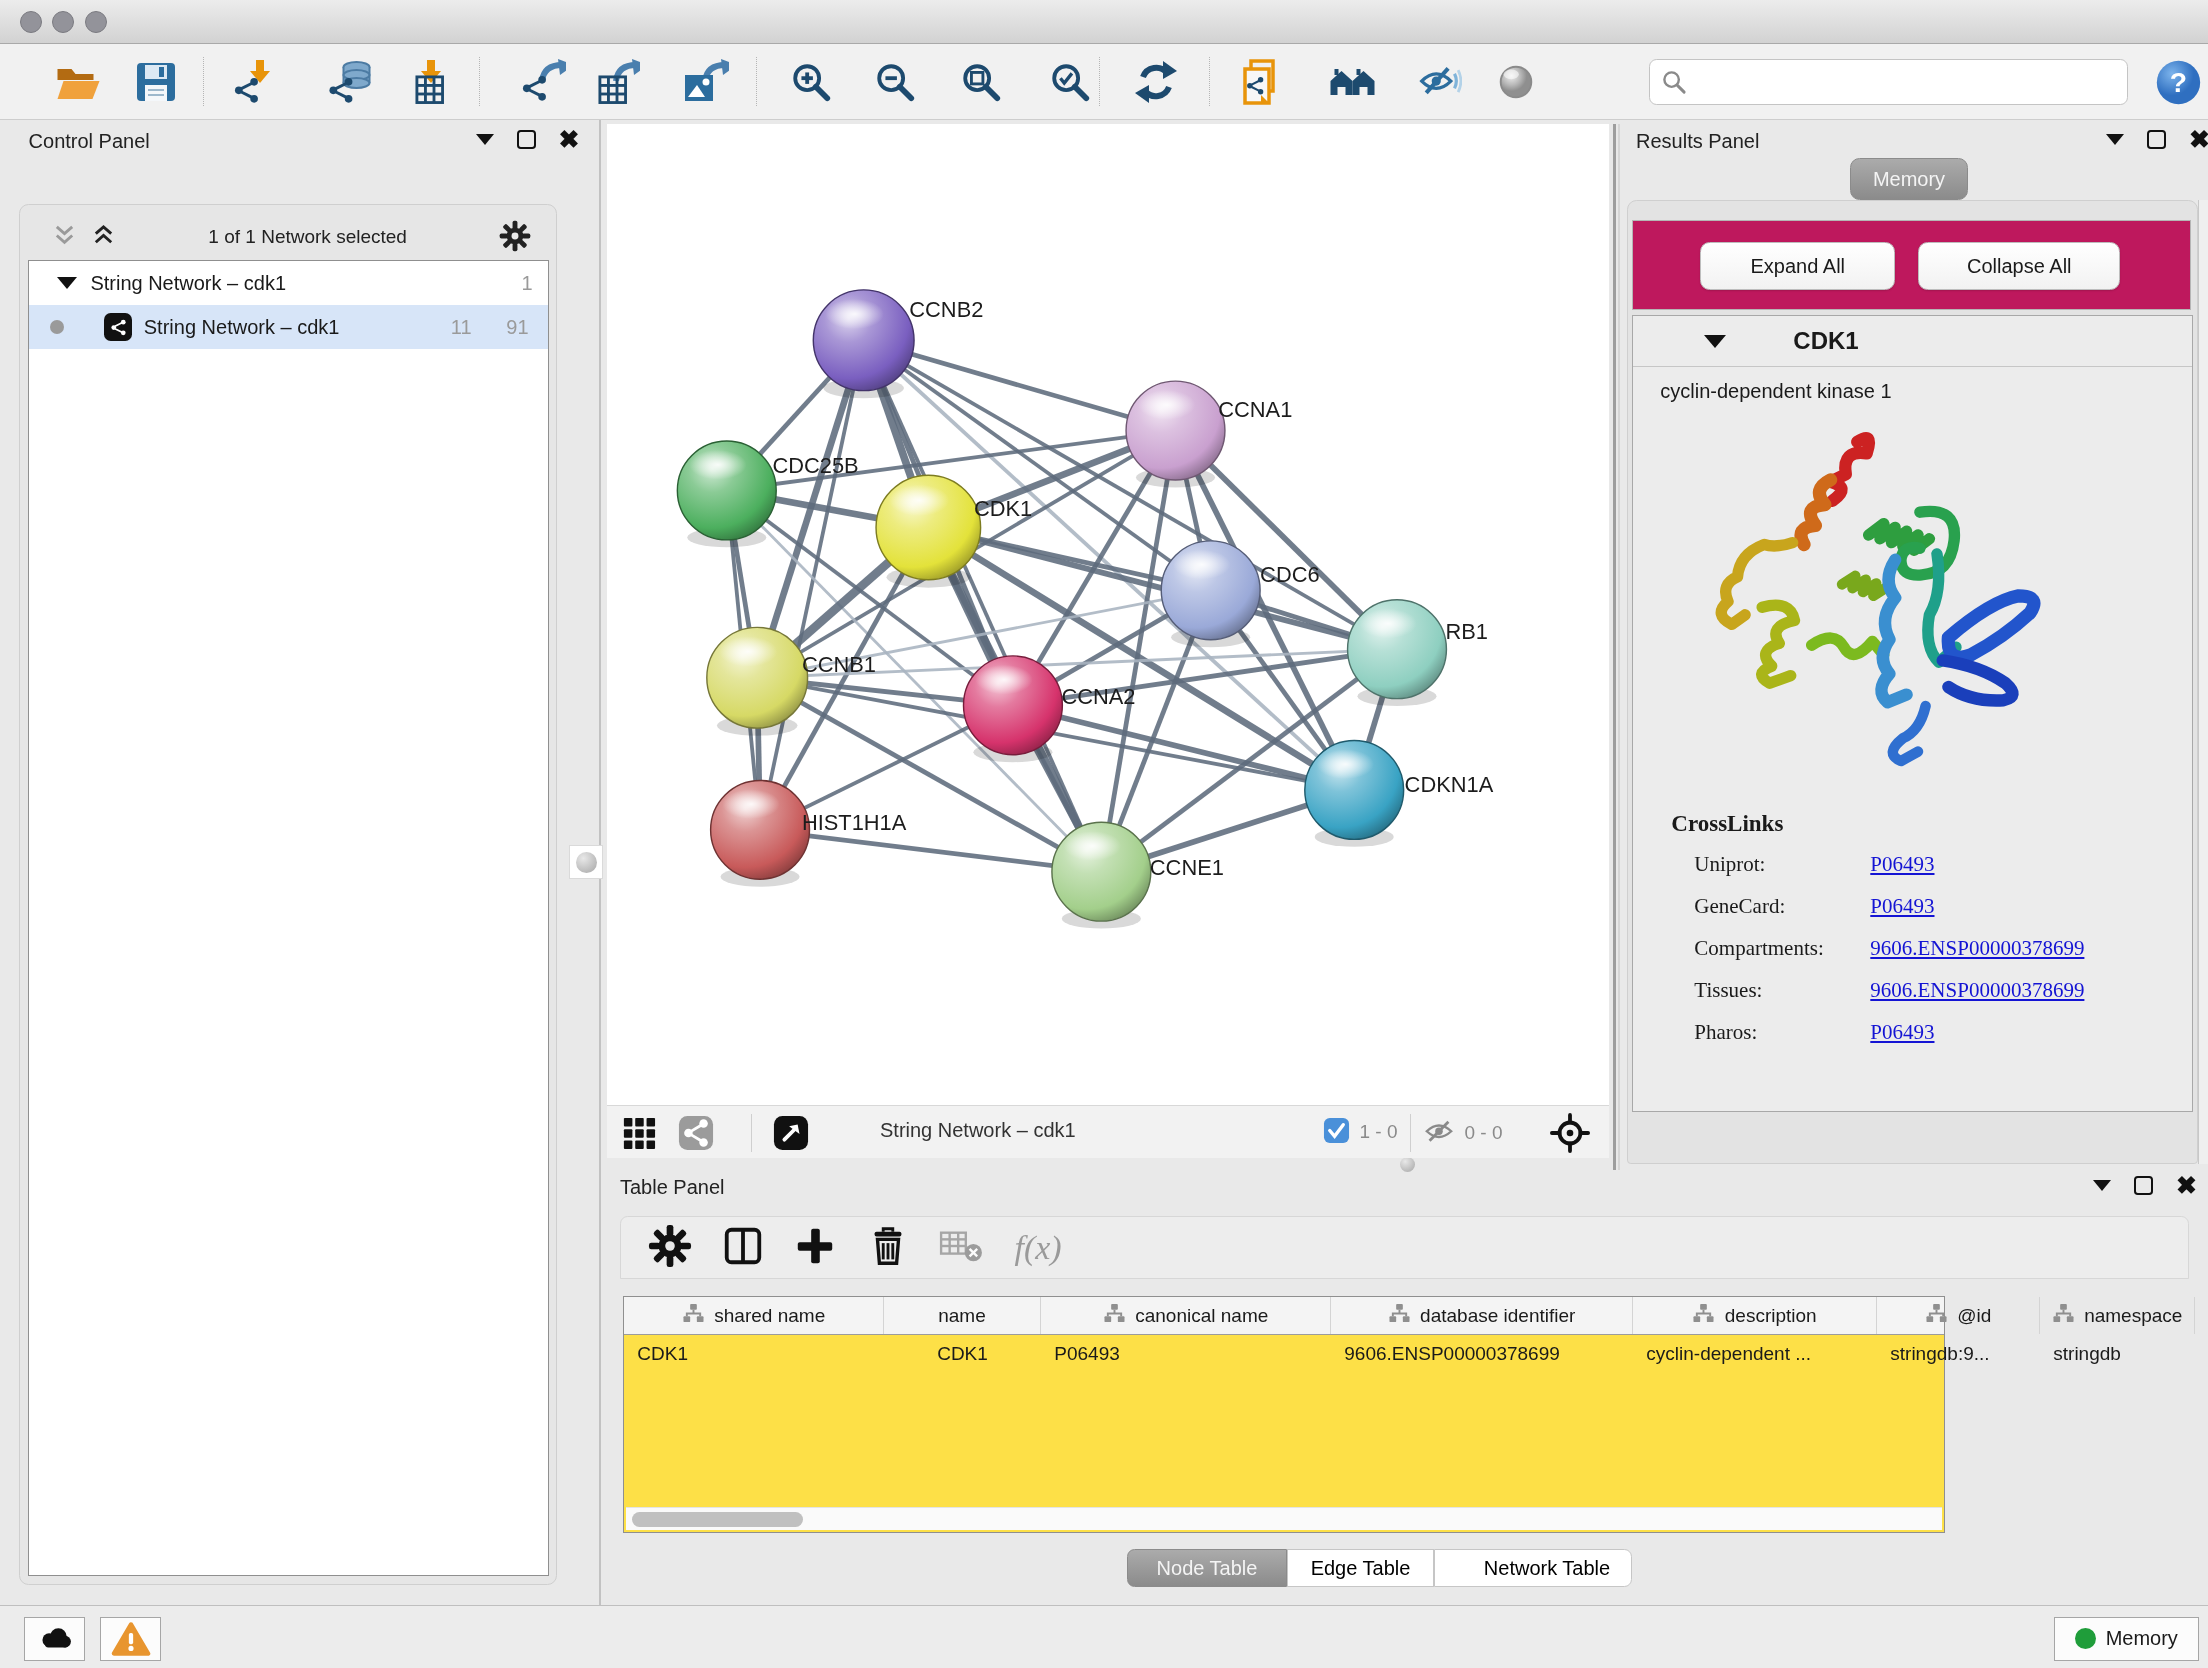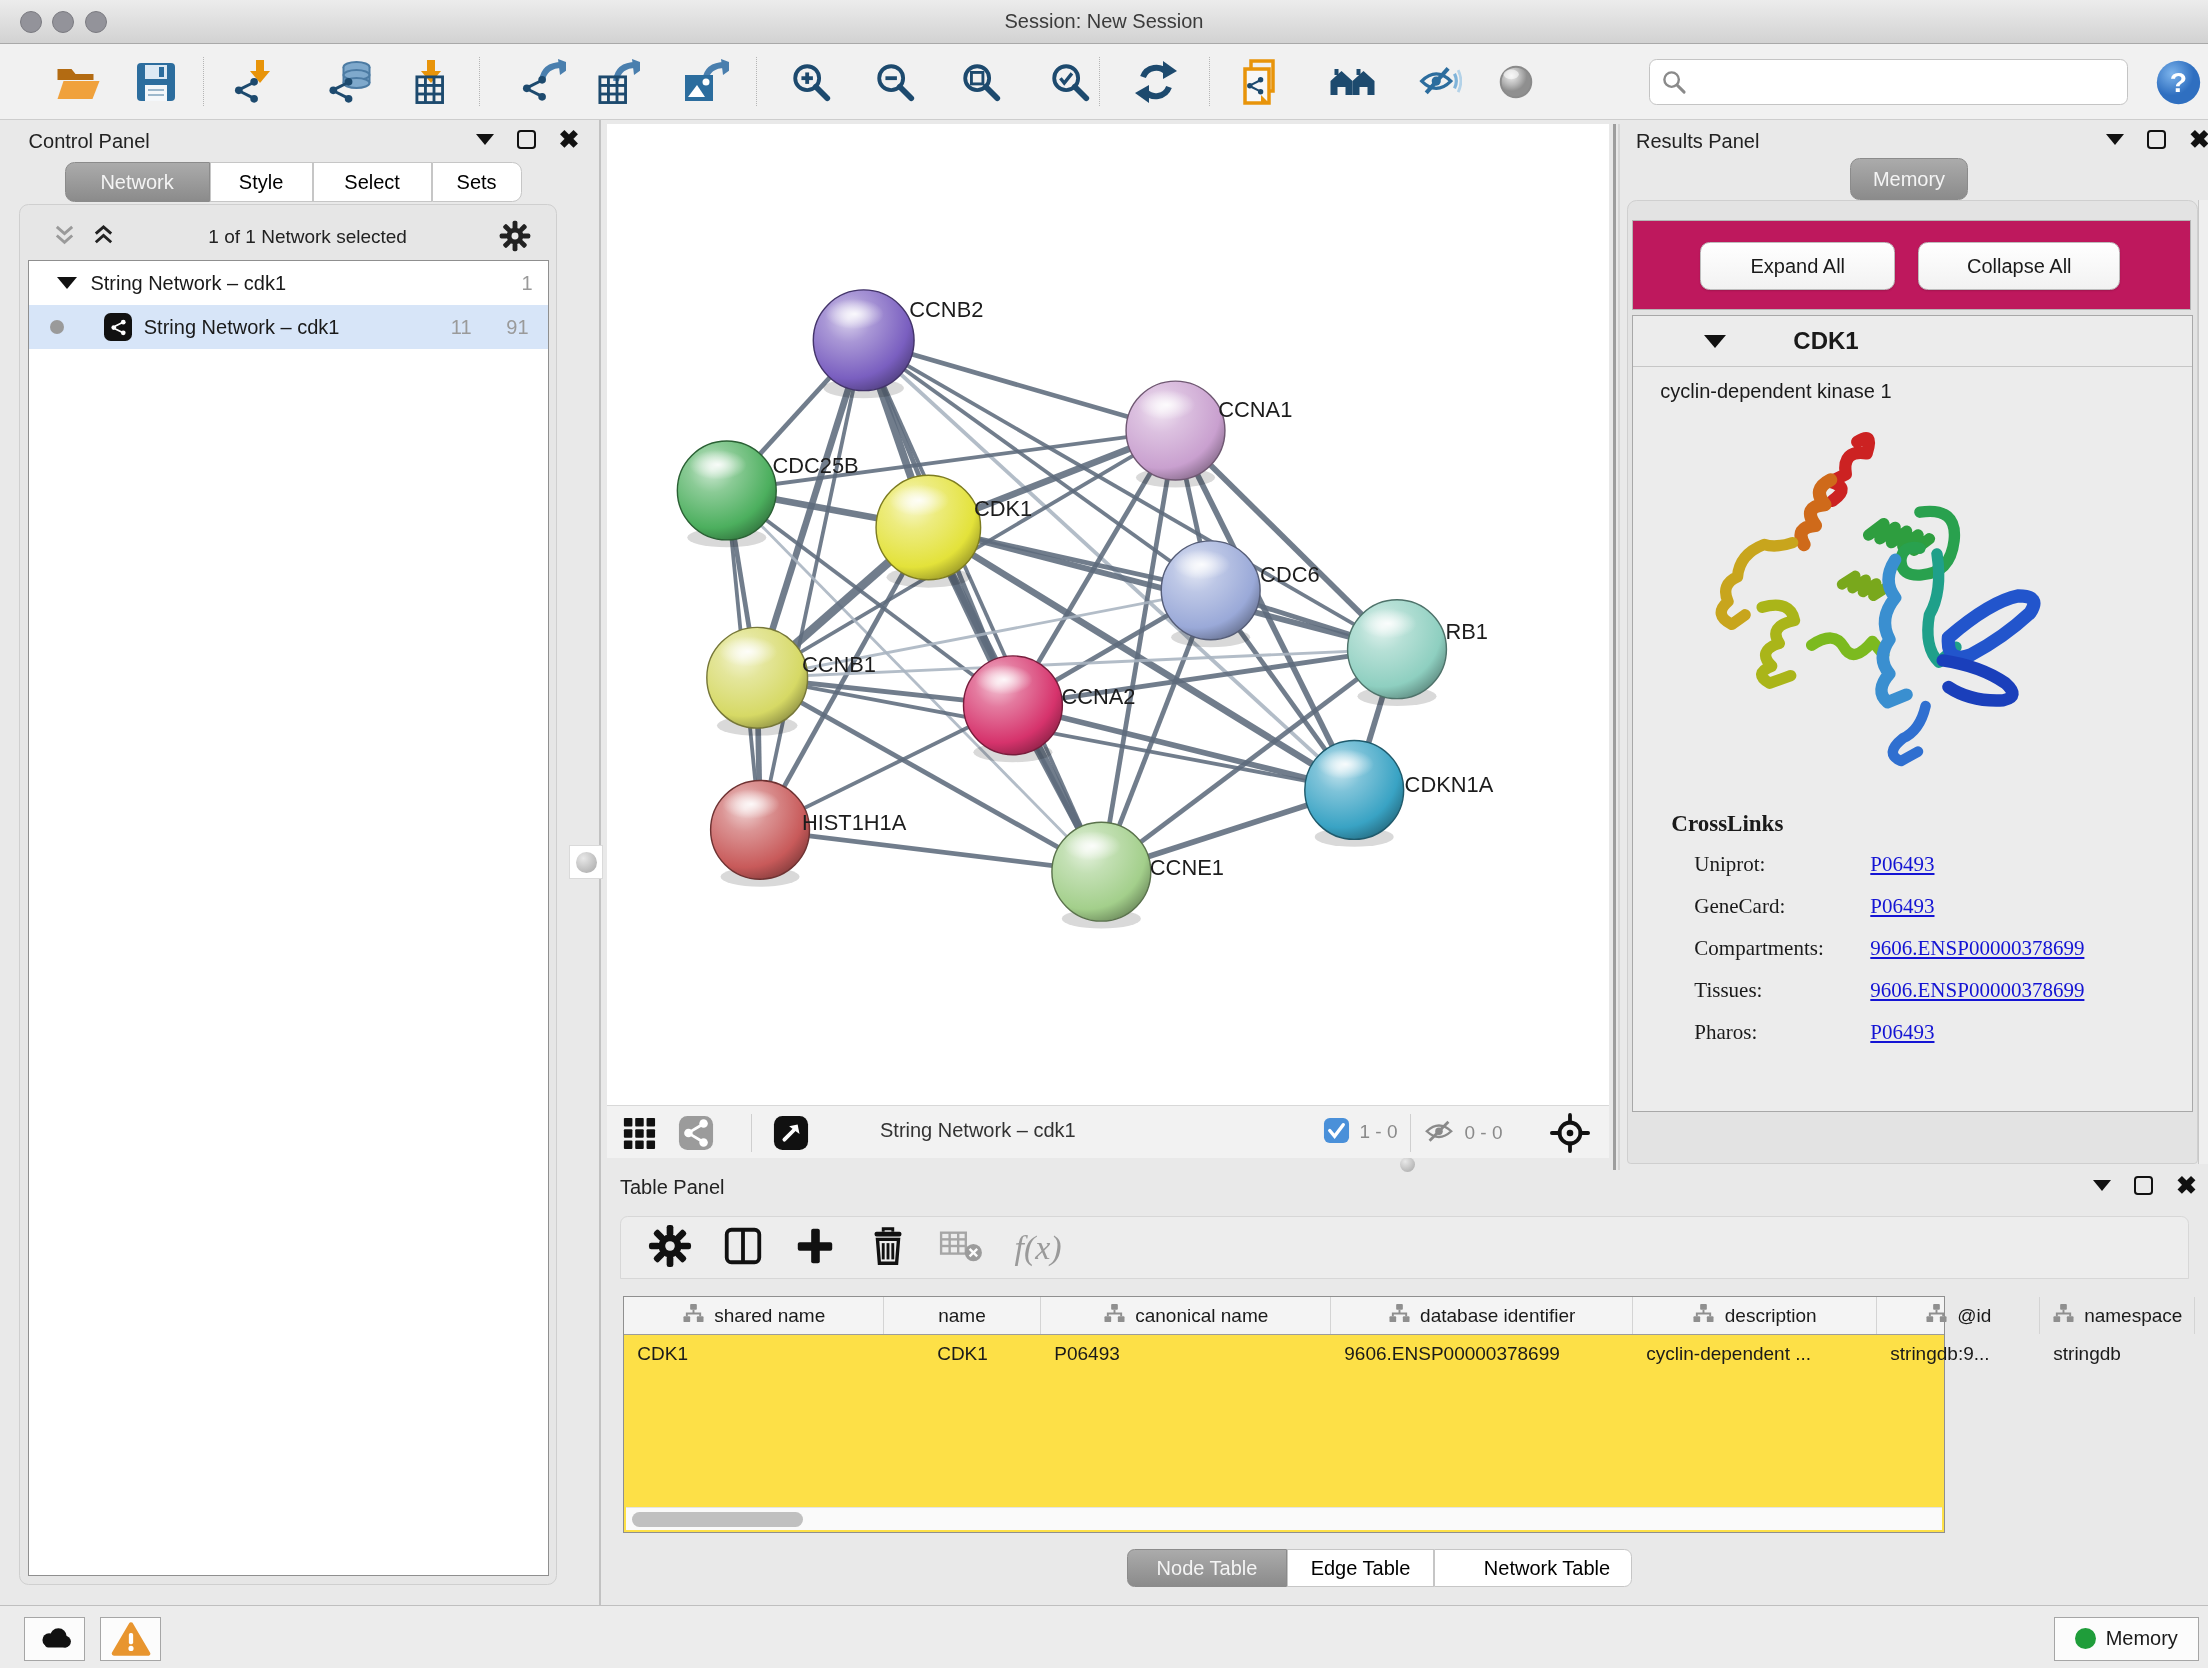--- a/index.html
+++ b/index.html
@@ -127,21 +127,20 @@
   #memory-btn { left:2054px; width:145px; gap:9.5px; font-size:20px; }
   #memory-dot { width:21px; height:21px; border-radius:50%; background:#1f9d3a; }
 </style>
 </head>
 <body>
 
 <div id="titlebar">
   <div class="tl" style="left:20px"></div>
   <div class="tl" style="left:52px"></div>
   <div class="tl" style="left:85px"></div>
-  <div id="win-title">Session: New Session</div>
 </div>
 
 <div id="toolbar">
   <div id="toolbar-buttons">
       <div class="tbtn" style="left:48px">
         <svg width="49" height="46" viewBox="0 0 46 46">
           <path d="M4,10 h14 l4,5 h18 v6 h-36 z" fill="#b36b12"></path>
           <path d="M4,40 l6,-18 h36 l-7,18 z" fill="#f0a13c"></path>
         </svg>
       </div>
@@ -357,26 +356,20 @@
   </div>
 </div>
 
 <div id="control-panel">
   <span class="panel-title" style="position:absolute;left:21px;top:5.7px">Control Panel</span>
   <div class="ph-icons" style="left:468px">
     <span class="ph-tri"></span>
     <span class="ph-sq"></span>
     <span class="ph-x">✖</span>
   </div>
-  <div id="cp-tabs">
-      <div class="tabbtn sel" style="width:145px">Network</div>
-      <div class="tabbtn" style="width:103px">Style</div>
-      <div class="tabbtn" style="width:119px">Select</div>
-      <div class="tabbtn" style="width:90px">Sets</div>
-    </div>
   <div id="cp-box">
     <div id="cp-bar">
       <span style="margin-left:23px">
         <svg width="25" height="25" viewBox="0 0 26 26">
             <polyline points="5,4 13,11 21,4" fill="none" stroke="#9a9a9a" stroke-width="3"></polyline>
             <polyline points="5,13 13,20 21,13" fill="none" stroke="#9a9a9a" stroke-width="3"></polyline>
           </svg>
       </span>
       <span style="margin-left:13.3px">
         <svg width="25" height="25" viewBox="0 0 26 26">

